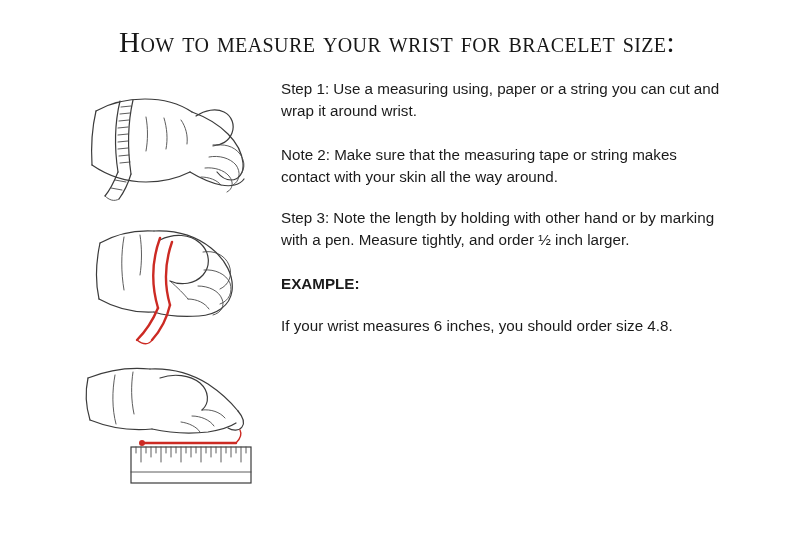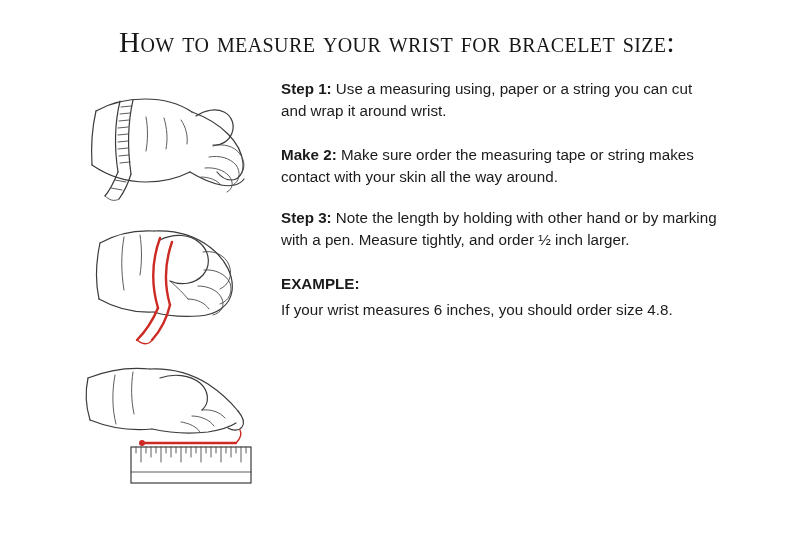--- a/index.html
+++ b/index.html
@@ -40,26 +40,26 @@
     top: 78px;
     width: 440px;
   }
   .para {
     font-size: 15.2px;
     line-height: 1.45;
     color: #1b1b1b;
     margin-bottom: 22px;
   }
   .para b {
-    font-weight: bold;
+    font-weight: normal;
   }
   .para.tight { margin-bottom: 19px; }
   .para.block3 { }
   .para.example-head {
-    margin-bottom: 4px;
+    margin-bottom: 20px;
     font-weight: bold;
   }
   .illus {
     position: absolute;
     left: 0;
     top: 0;
     width: 281px;
     height: 546px;
   }
   svg { display: block; }
@@ -203,21 +203,21 @@
     </svg>
   </div>
 
   <div class="content">
 
     <div class="para">
       <b>Step 1:</b><span> Use a measuring using, paper or a string you can cut and wrap it around wrist.</span>
     </div>
 
     <div class="para tight">
-      <b>Make 2:</b><span> Make sure order the measuring tape or string makes contact with your skin all the way around.</span>
+      <b>Note 2:</b><span> Make sure that the measuring tape or string makes contact with your skin all the way around.</span>
     </div>
 
     <div class="para block3">
       <b>Step 3:</b><span> Note the length by holding with other hand or by marking with a pen. Measure tightly, and order ½ inch larger.</span>
     </div>
 
 
     <div class="para example-head">EXAMPLE:</div>
 
     <div class="para">If your wrist measures 6 inches, you should order size 4.8.</div>

